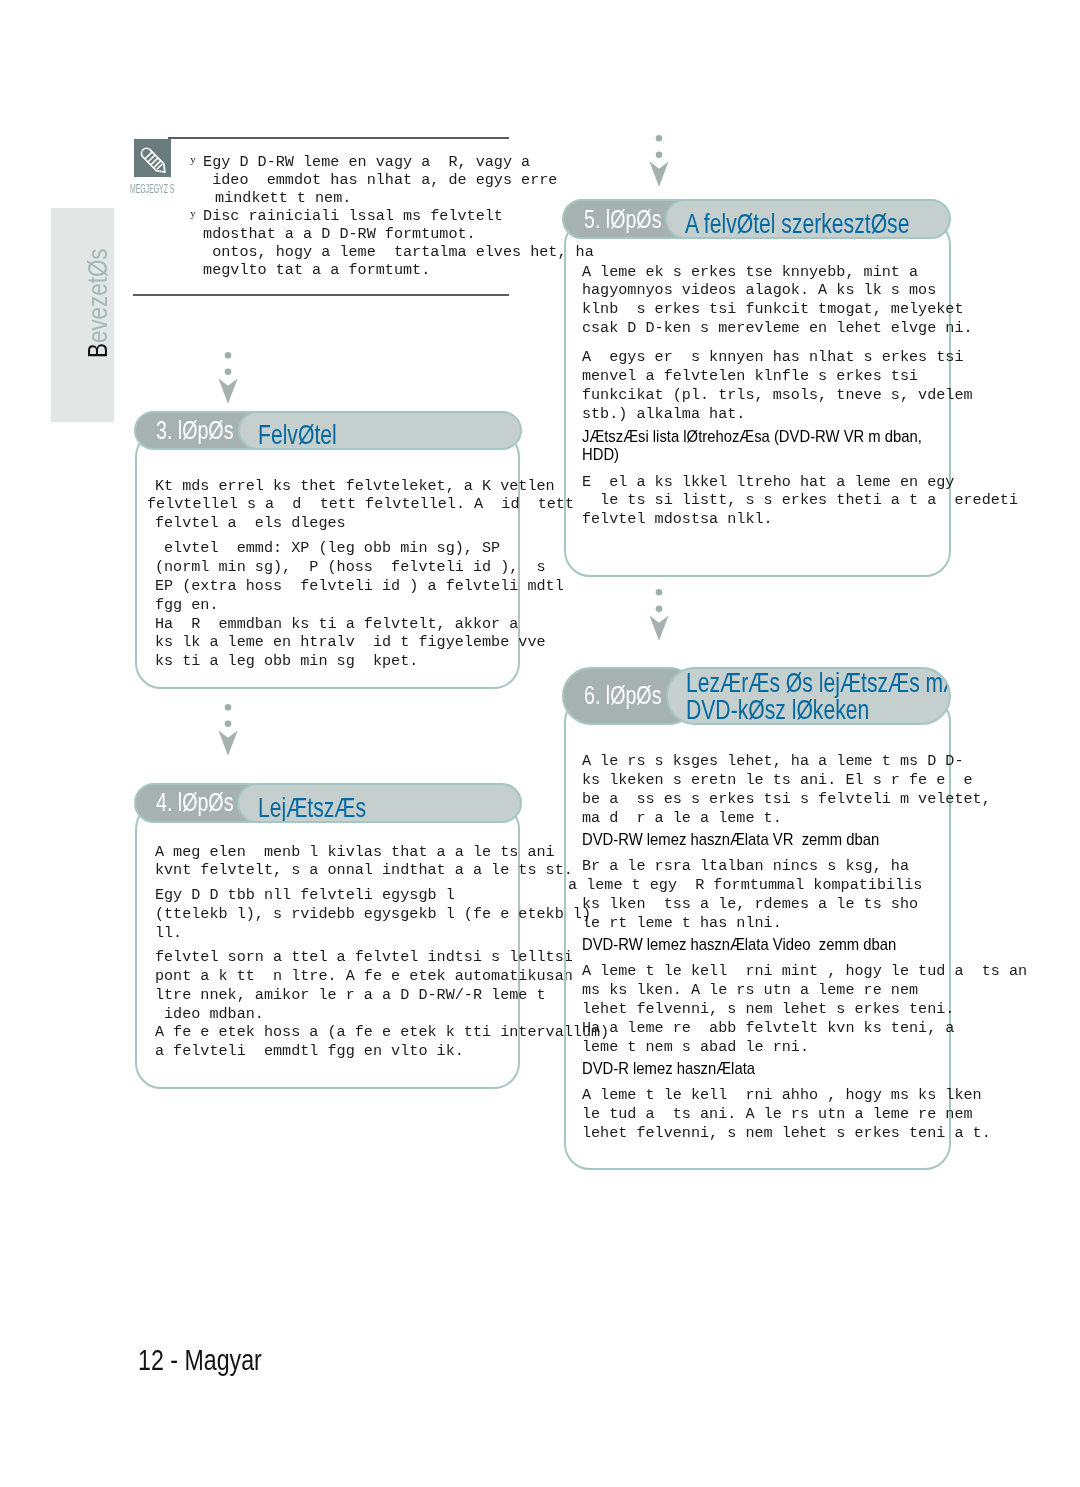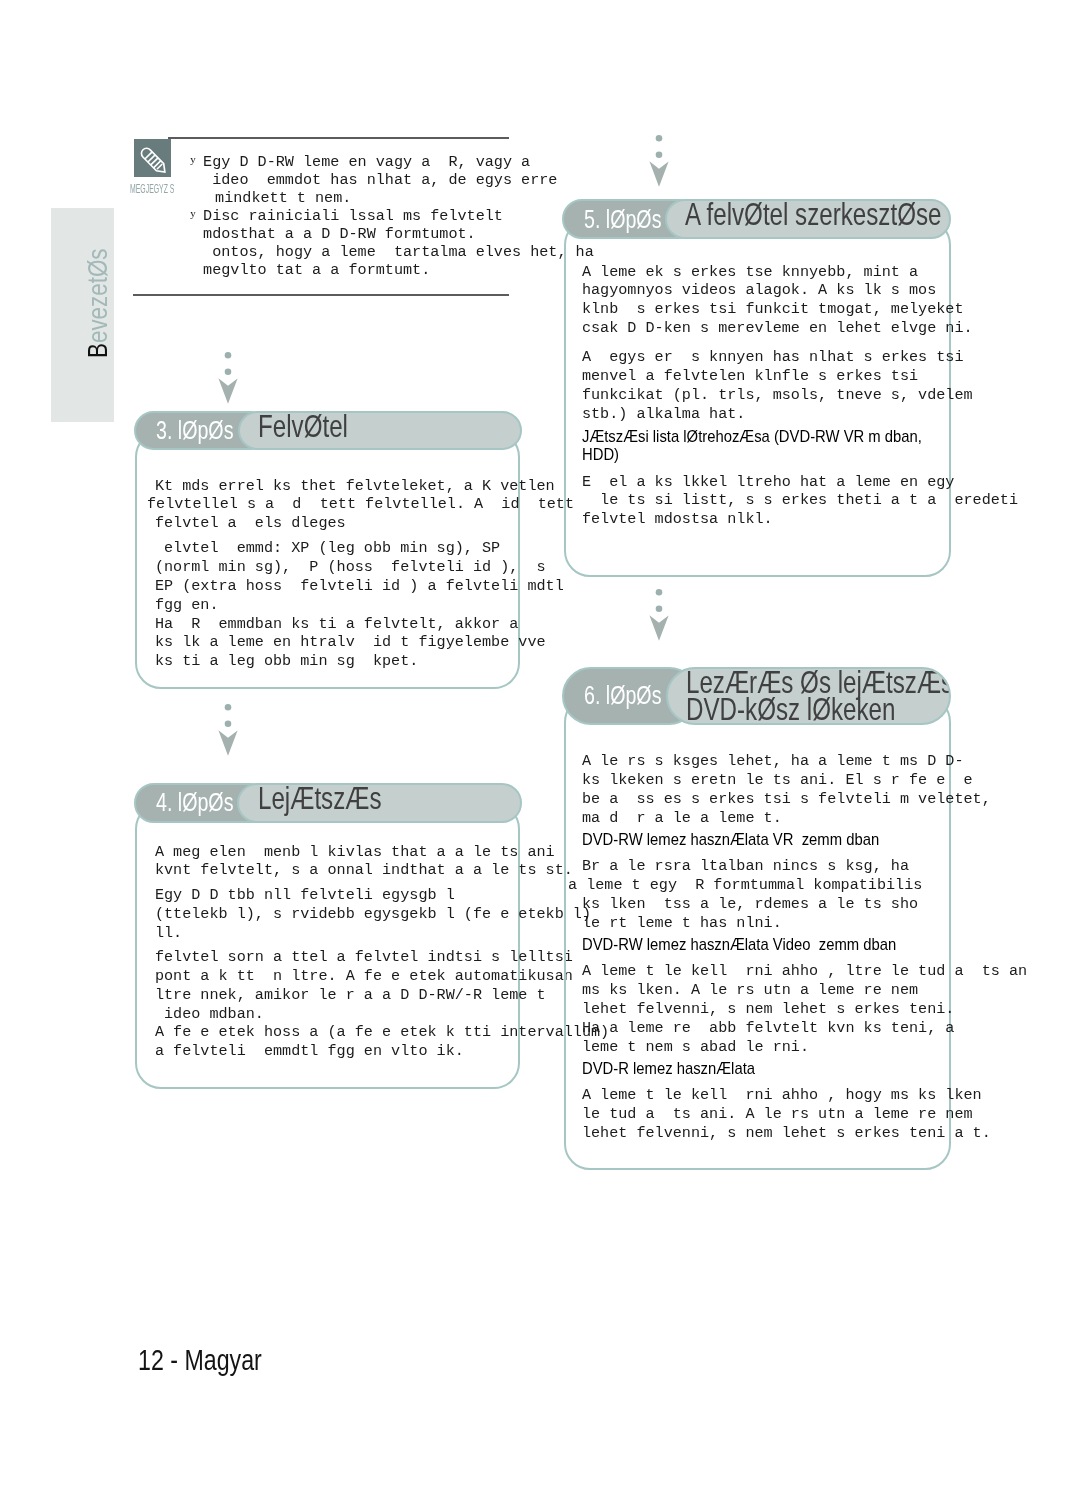--- a/index.html
+++ b/index.html
@@ -21,21 +21,21 @@
 .mono{font-family:"Liberation Mono",monospace;font-size:15.15px;line-height:18.87px;
    white-space:pre;color:#1b1b1b;position:absolute;}
 .noteline{line-height:18.13px;}
 .bullet{position:absolute;font-family:"Liberation Serif",serif;font-size:11px;color:#222;
    line-height:18.1px;}
 .box{position:absolute;border:2.3px solid #a6c6c4;border-radius:26px;box-sizing:border-box;}
 .pillnum{position:absolute;background:#a5b2b0;border:2.5px solid #a6c6c4;border-radius:999px;
    color:#fff;display:flex;align-items:center;font-size:26px;white-space:pre;z-index:2;
    box-sizing:border-box;}
 .pilltitle{position:absolute;background:#c5cfce;border:2.5px solid #a6c6c4;border-radius:999px;
-   color:#404040;display:flex;align-items:flex-start;font-size:32px;white-space:pre;z-index:3;
+   color:#0369a1;display:flex;align-items:flex-end;font-size:28px;white-space:pre;z-index:3;
    overflow:hidden;box-sizing:border-box;line-height:27px;}
 .nrw{display:inline-block;transform:scaleX(0.755);transform-origin:left center;}
 .subhead{font-family:"Liberation Sans",sans-serif;font-size:17.0px;line-height:18.5px;
    color:#000;white-space:pre;position:absolute;}
 .subhead .nrw{transform:scaleX(0.872);}
 .pagenum{position:absolute;left:137.5px;top:1345px;font-size:29px;color:#141414;white-space:pre;
    line-height:30px;}
 .pagenum .nrw{transform:scaleX(0.80);}
 .arrow{position:absolute;}
 </style>
@@ -139,21 +139,21 @@
 <div class="mono" style="left:581.9px;top:752.20px;">A le rs s ksges lehet, ha a leme t ms D D-</div>
 <div class="mono" style="left:581.9px;top:771.07px;">ks lkeken s eretn le ts ani. El s r fe e  e</div>
 <div class="mono" style="left:581.9px;top:789.94px;">be a  ss es s erkes tsi s felvteli m veletet,</div>
 <div class="mono" style="left:581.9px;top:808.81px;">ma d  r a le a leme t.</div>
 <div class="subhead" style="left:581.9px;top:831.11px;"><span class="nrw">DVD-RW lemez hasznÆlata VR  zemm dban</span></div>
 <div class="mono" style="left:581.9px;top:857.31px;">Br a le rsra ltalban nincs s ksg, ha</div>
 <div class="mono" style="left:568px;top:876.18px;text-align:right;">a leme t egy  R formtummal kompatibilis</div>
 <div class="mono" style="left:581.9px;top:895.05px;">ks lken  tss a le, rdemes a le ts sho</div>
 <div class="mono" style="left:581.9px;top:913.92px;">le rt leme t has nlni.</div>
 <div class="subhead" style="left:581.9px;top:936.22px;"><span class="nrw">DVD-RW lemez hasznÆlata Video  zemm dban</span></div>
-<div class="mono" style="left:581.9px;top:962.42px;">A leme t le kell  rni ahho , ltre le tud a  ts an</div>
+<div class="mono" style="left:581.9px;top:962.42px;">A leme t le kell  rni mint , hogy le tud a  ts an</div>
 <div class="mono" style="left:581.9px;top:981.29px;">ms ks lken. A le rs utn a leme re nem</div>
 <div class="mono" style="left:581.9px;top:1000.16px;">lehet felvenni, s nem lehet s erkes teni.</div>
 <div class="mono" style="left:581.9px;top:1019.03px;">Ha a leme re  abb felvtelt kvn ks teni, a</div>
 <div class="mono" style="left:581.9px;top:1037.90px;">leme t nem s abad le rni.</div>
 <div class="subhead" style="left:581.9px;top:1060.20px;"><span class="nrw">DVD-R lemez hasznÆlata</span></div>
 <div class="mono" style="left:581.9px;top:1105.27px;">le tud a  ts ani. A le rs utn a leme re nem</div>
 <div class="mono" style="left:581.9px;top:1086.40px;">A leme t le kell  rni ahho , hogy ms ks lken</div>
 <div class="mono" style="left:581.9px;top:1124.14px;">lehet felvenni, s nem lehet s erkes teni a t.</div>
 <div class="pagenum"><span class="nrw">12 - Magyar</span></div>
 </div>

